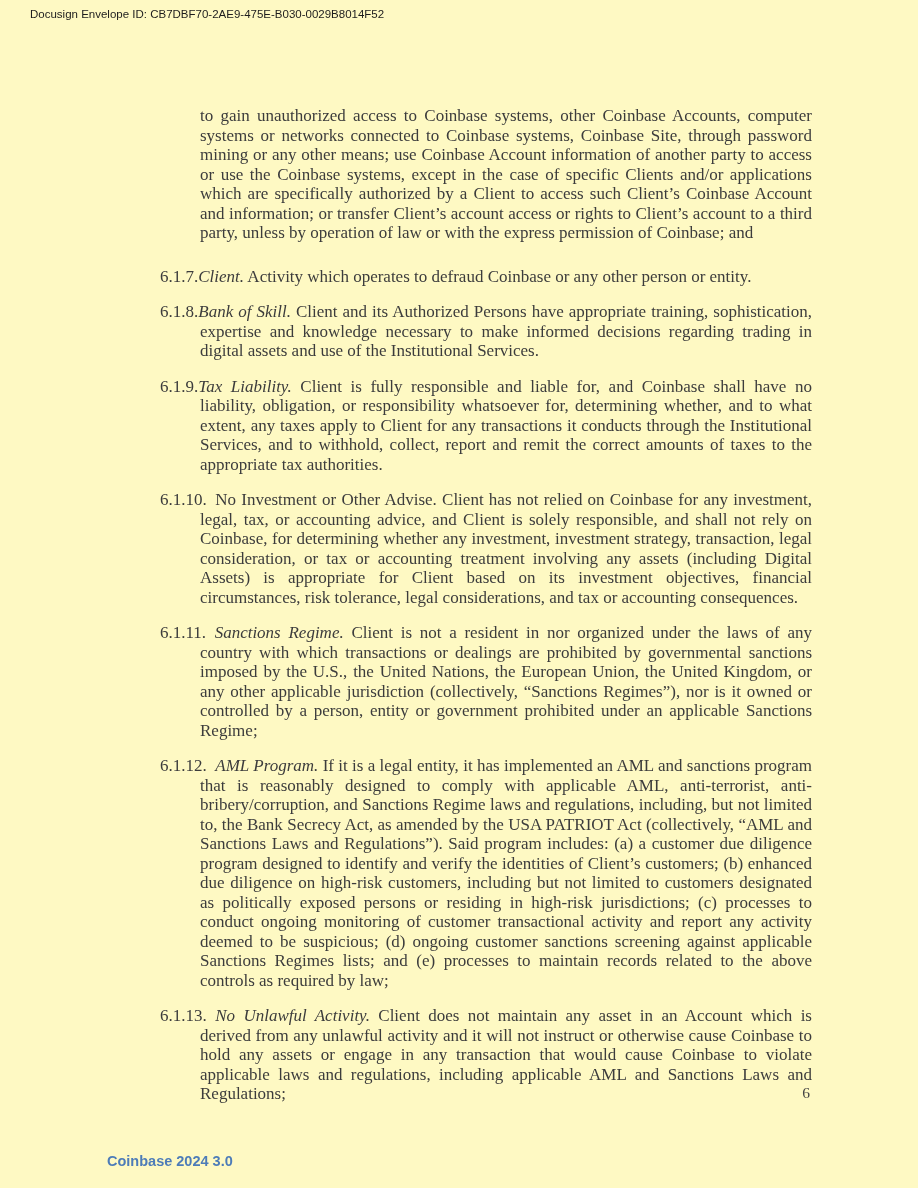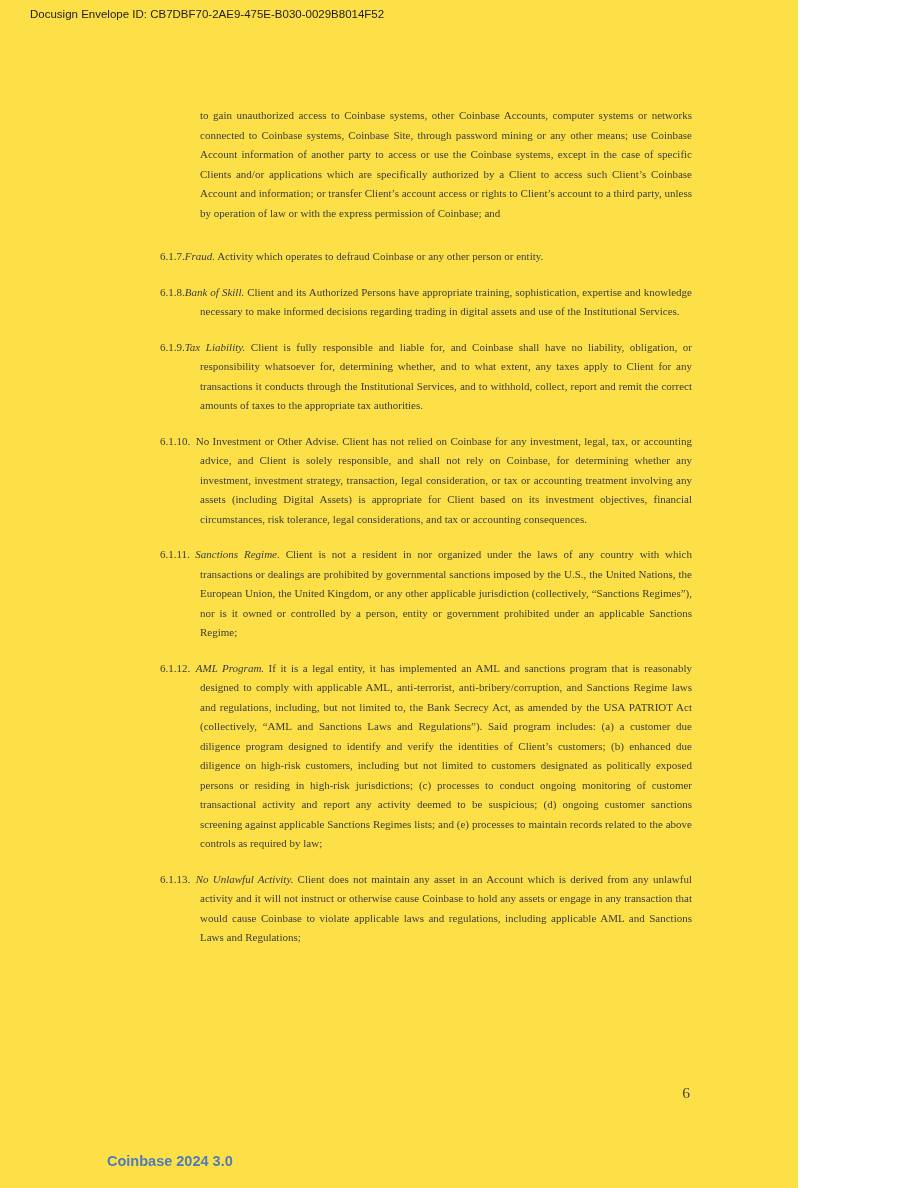--- a/index.html
+++ b/index.html
@@ -1,23 +1,22 @@
 <!DOCTYPE html>
 <html><head>
 <meta charset="utf-8">
 <style>
   html, body { margin: 0; padding: 0; background: #ffffff; }
   .page {
     position: relative;
-    width: 758px;
+    width: 918px;
     height: 1188px;
-    background: #fde047;
+    background: #fef9c3;
     overflow: hidden;
     font-family: "Liberation Serif", serif;
-    padding-left: 40px;
   }
   .envelope {
     position: absolute;
     left: 30px;
     top: 8px;
     font-family: "Liberation Sans", sans-serif;
     font-size: 11.5px;
     color: #1c1c1c;
   }
   .title {
@@ -33,21 +32,21 @@
   }
   .content {
     position: absolute;
     top: 106px;
     left: 0;
     right: 0;
   }
   .para {
     margin: 0 106px 16px 200px;
     text-align: justify;
-    font-size: 11px;
+    font-size: 17px;
     line-height: 19.5px;
     color: #3c3c3c;
   }
   .continuation { margin-bottom: 24px; }
   .clause { text-indent: -40px; }
   .heading { font-style: italic; }
   .heading.roman { font-style: normal; margin-top: 35px; }
   .page-number {
     position: absolute;
     right: 108px;
@@ -69,21 +68,21 @@
 </head>
 <body>
 
 <div class="page">
   <div class="envelope">Docusign Envelope ID: CB7DBF70-2AE9-475E-B030-0029B8014F52</div>
 
 
   <div class="content">
     <p class="para continuation">to gain unauthorized access to Coinbase systems, other Coinbase Accounts, computer systems or networks connected to Coinbase systems, Coinbase Site, through password mining or any other means; use Coinbase Account information of another party to access or use the Coinbase systems, except in the case of specific Clients and/or applications which are specifically authorized by a Client to access such Client’s Coinbase Account and information; or transfer Client’s account access or rights to Client’s account to a third party, unless by operation of law or with the express permission of Coinbase; and</p>
     <div id="clauses">
-  <p class="para clause"><span class="num">6.1.7.</span><span class="gap"></span><span class="heading">Fraud.</span><span class="text"> Activity which operates to defraud Coinbase or any other person or entity.</span></p>
+  <p class="para clause"><span class="num">6.1.7.</span><span class="gap"></span><span class="heading">Client.</span><span class="text"> Activity which operates to defraud Coinbase or any other person or entity.</span></p>
 
   <p class="para clause"><span class="num">6.1.8.</span><span class="gap"></span><span class="heading">Bank of Skill.</span><span class="text"> Client and its Authorized Persons have appropriate training, sophistication, expertise and knowledge necessary to make informed decisions regarding trading in digital assets and use of the Institutional Services.</span></p>
 
   <p class="para clause"><span class="num">6.1.9.</span><span class="gap"></span><span class="heading">Tax Liability.</span><span class="text"> Client is fully responsible and liable for, and Coinbase shall have no liability, obligation, or responsibility whatsoever for, determining whether, and to what extent, any taxes apply to Client for any transactions it conducts through the Institutional Services, and to withhold, collect, report and remit the correct amounts of taxes to the appropriate tax authorities.</span></p>
 
   <p class="para clause"><span class="num">6.1.10.</span><span class="gap"> </span><span class="heading roman">No Investment or Other Advise.</span><span class="text"> Client has not relied on Coinbase for any investment, legal, tax, or accounting advice, and Client is solely responsible, and shall not rely on Coinbase, for determining whether any investment, investment strategy, transaction, legal consideration, or tax or accounting treatment involving any assets (including Digital Assets) is appropriate for Client based on its investment objectives, financial circumstances, risk tolerance, legal considerations, and tax or accounting consequences.</span></p>
 
   <p class="para clause"><span class="num">6.1.11.</span><span class="gap"> </span><span class="heading">Sanctions Regime.</span><span class="text"> Client is not a resident in nor organized under the laws of any country with which transactions or dealings are prohibited by governmental sanctions imposed by the U.S., the United Nations, the European Union, the United Kingdom, or any other applicable jurisdiction (collectively, “Sanctions Regimes”), nor is it owned or controlled by a person, entity or government prohibited under an applicable Sanctions Regime;</span></p>
 
   <p class="para clause"><span class="num">6.1.12.</span><span class="gap"> </span><span class="heading">AML Program.</span><span class="text"> If it is a legal entity, it has implemented an AML and sanctions program that is reasonably designed to comply with applicable AML, anti-terrorist, anti-bribery/corruption, and Sanctions Regime laws and regulations, including, but not limited to, the Bank Secrecy Act, as amended by the USA PATRIOT Act (collectively, “AML and Sanctions Laws and Regulations”). Said program includes: (a) a customer due diligence program designed to identify and verify the identities of Client’s customers; (b) enhanced due diligence on high-risk customers, including but not limited to customers designated as politically exposed persons or residing in high-risk jurisdictions; (c) processes to conduct ongoing monitoring of customer transactional activity and report any activity deemed to be suspicious; (d) ongoing customer sanctions screening against applicable Sanctions Regimes lists; and (e) processes to maintain records related to the above controls as required by law;</span></p>

